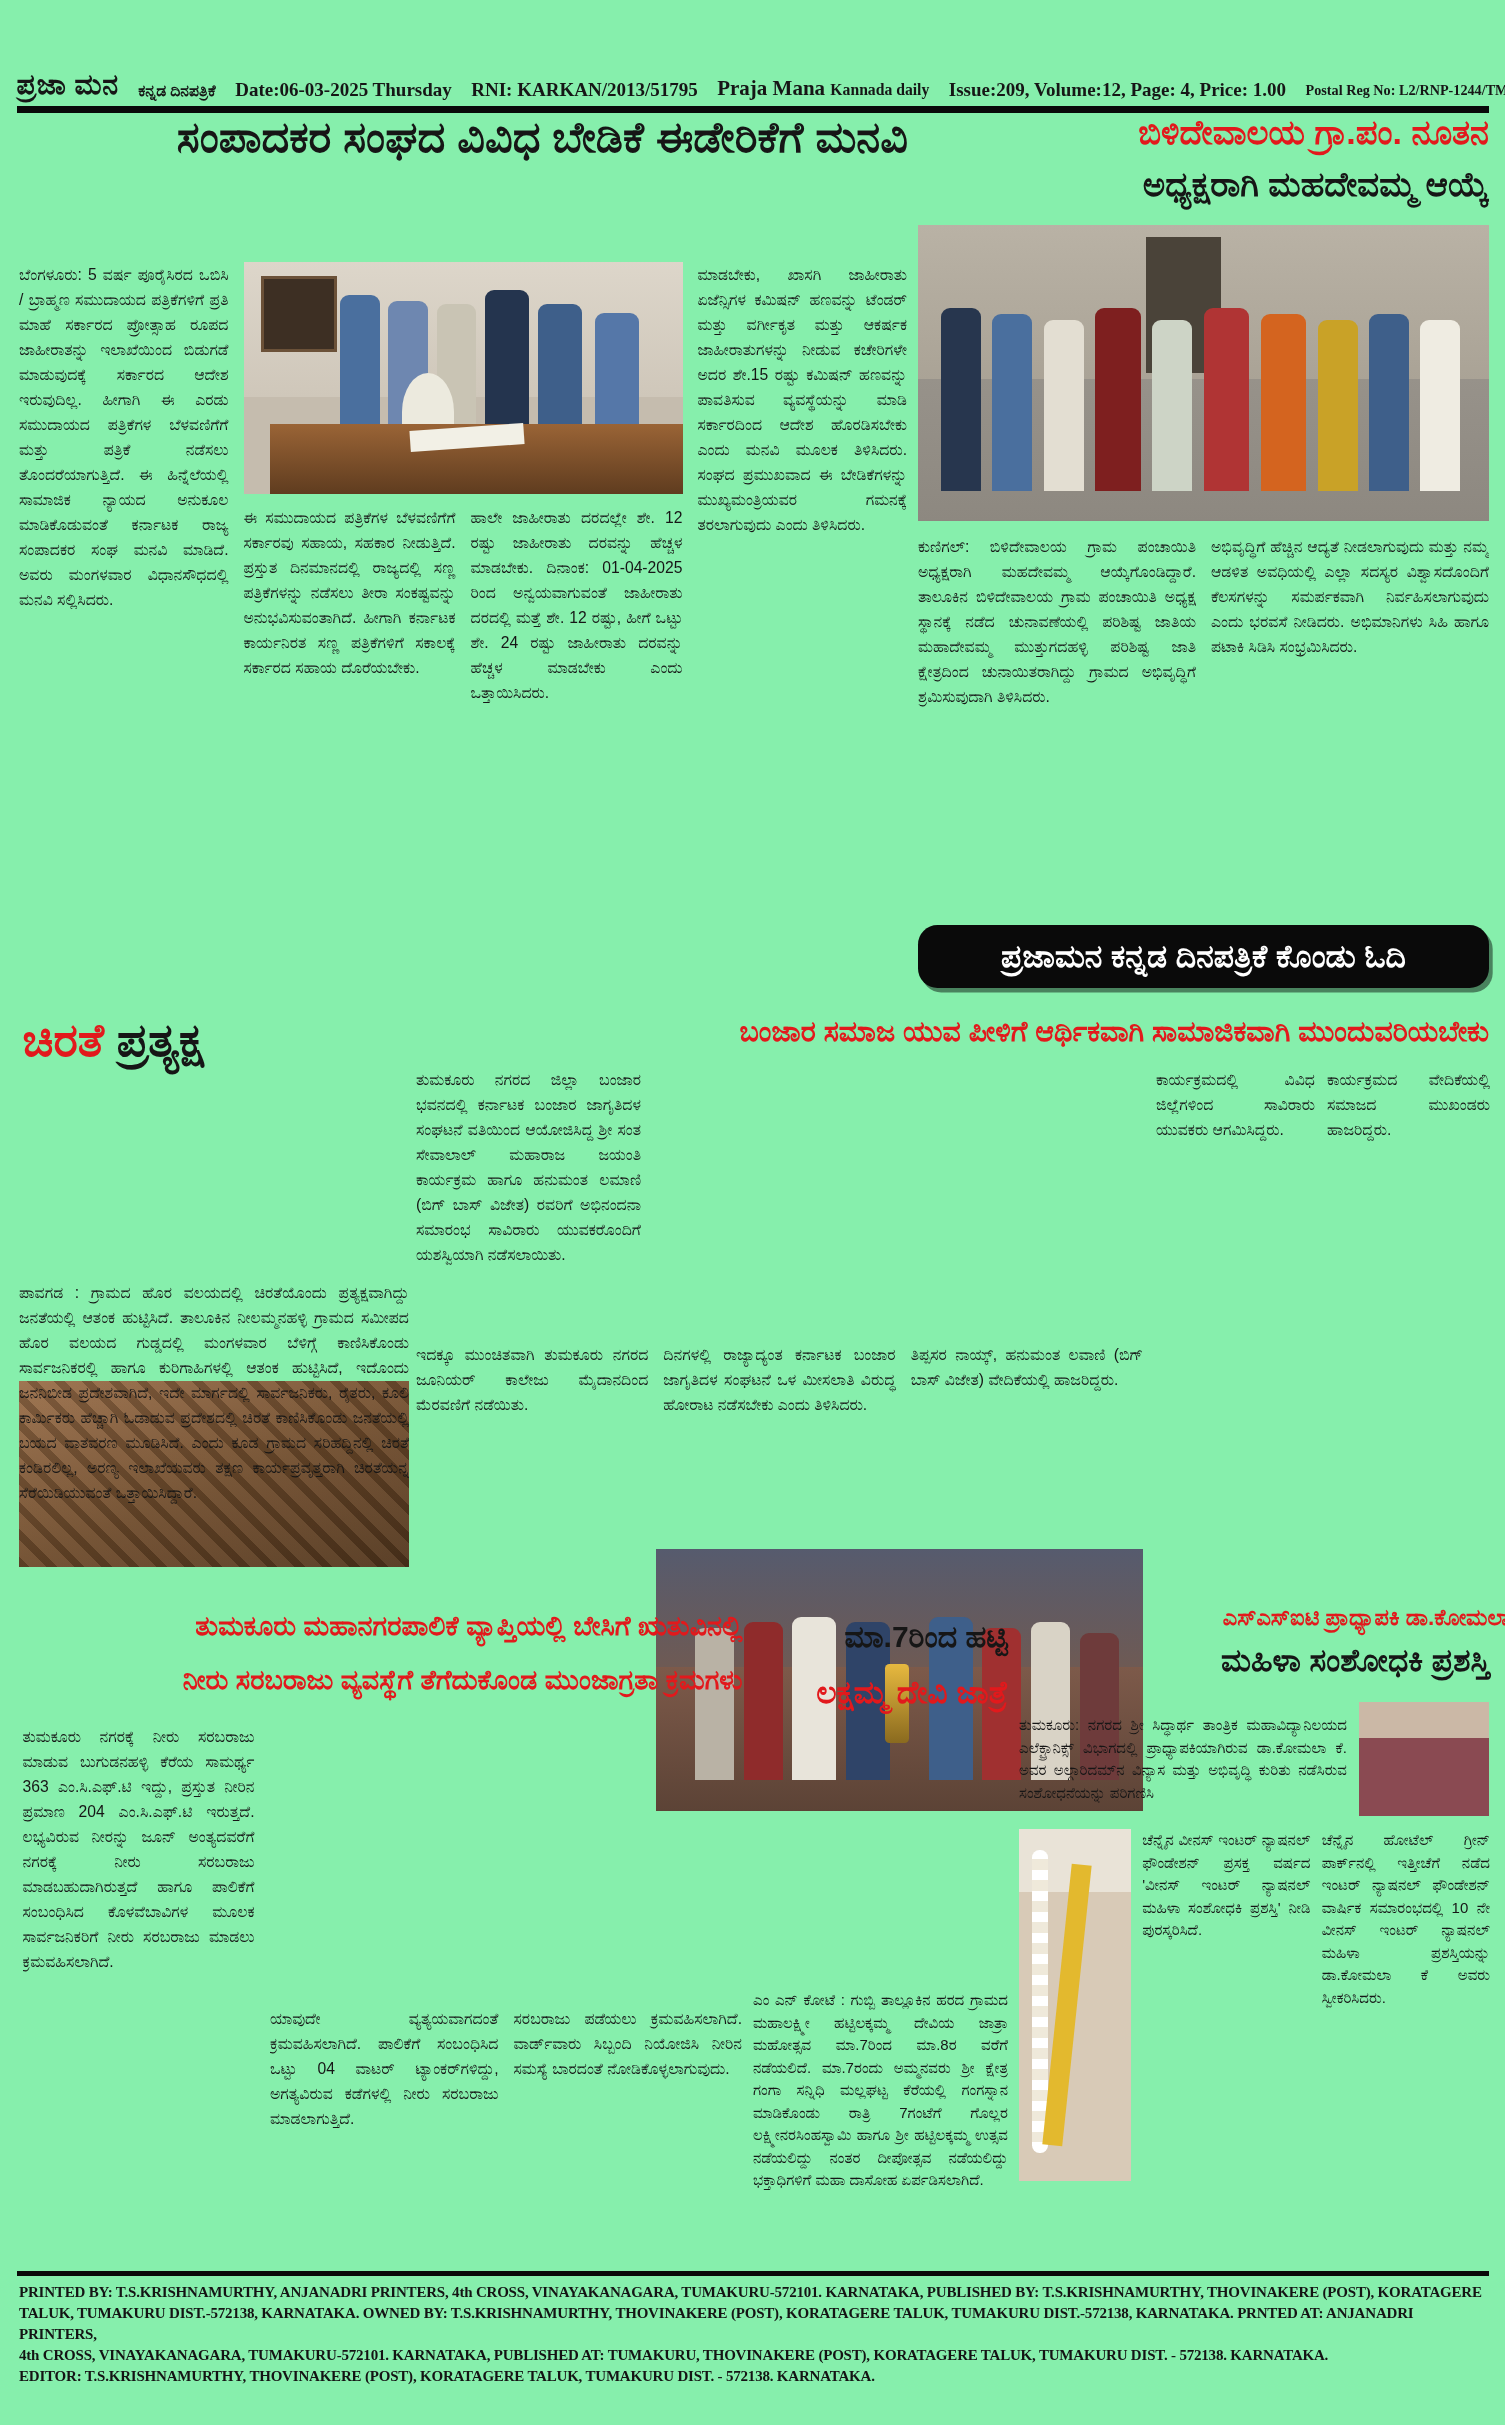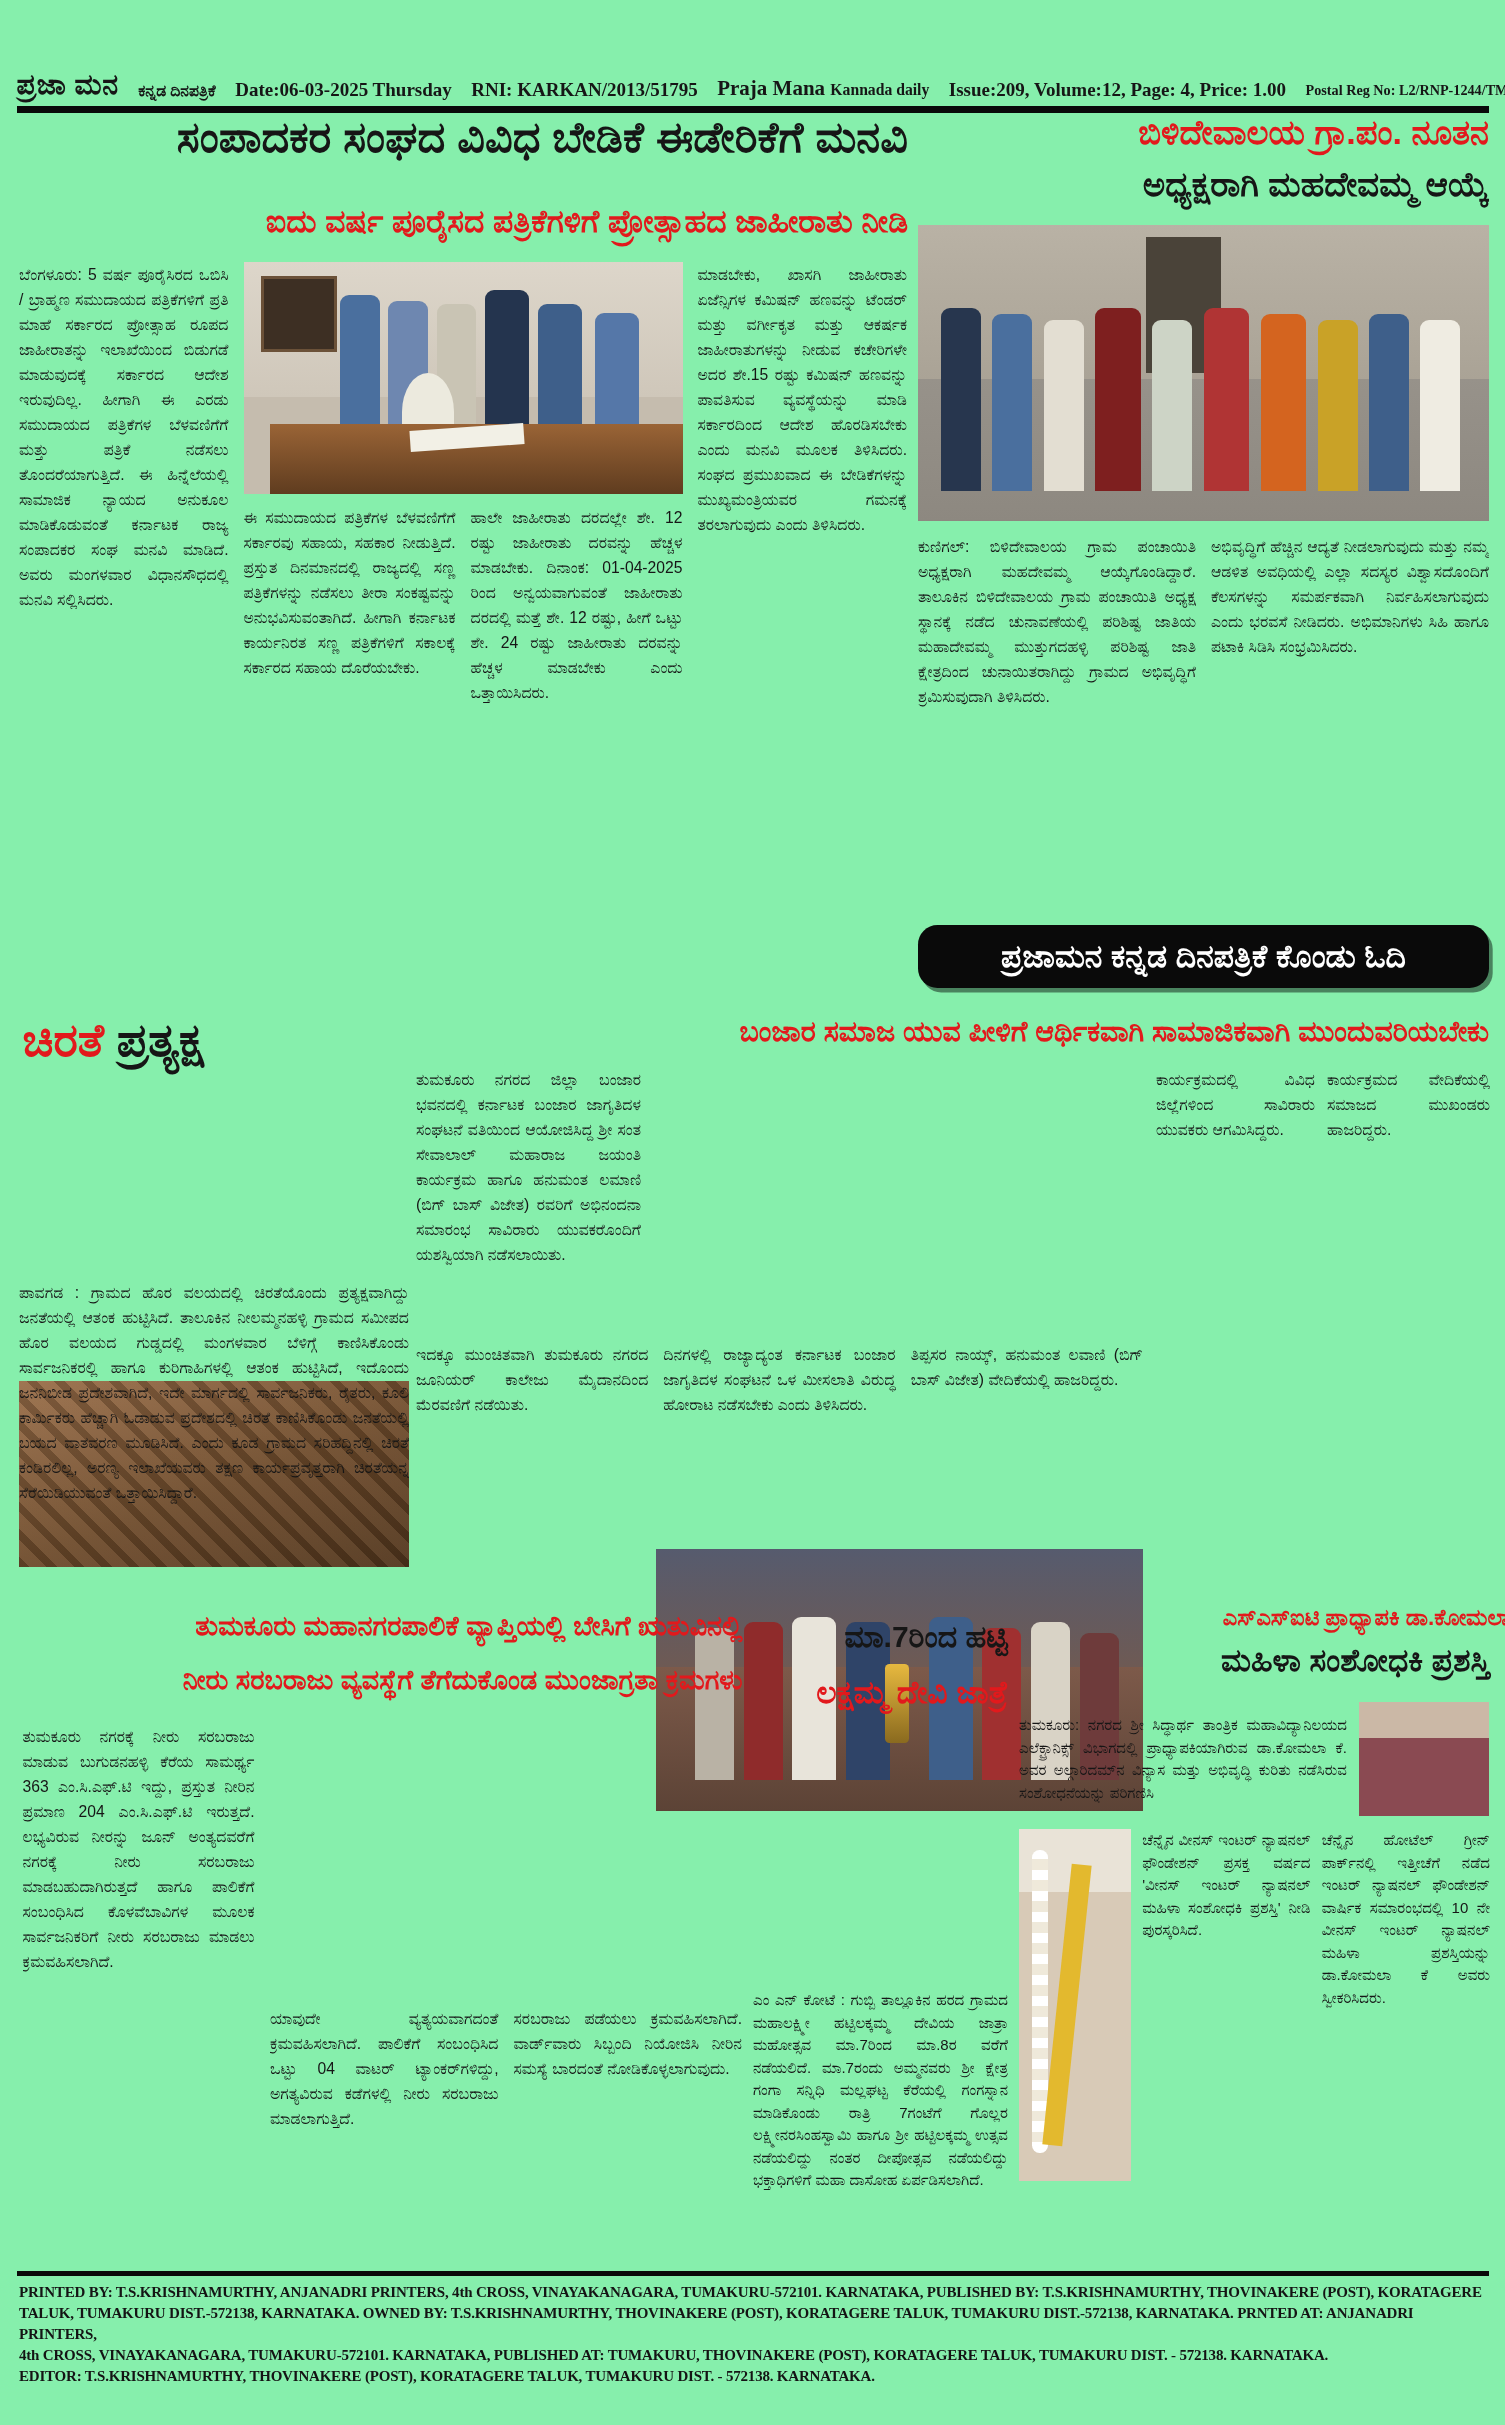--- a/index.html
+++ b/index.html
@@ -76,21 +76,20 @@
       <span>Praja Mana</span>
       <small>Kannada daily</small>
     </span>
     <span class="mh-item">Issue:209, Volume:12, Page: 4, Price: 1.00</span>
     <span class="mh-postal">Postal Reg No: L2/RNP-1244/TMR/2023-25</span>
 
   </div>
   <div class="abs mast-rule"></div>
 
   <div class="abs h-main center" style="top:114px;left:21px;width:887px;font-size:43px;">ಸಂಪಾದಕರ ಸಂಘದ ವಿವಿಧ ಬೇಡಿಕೆ ಈಡೇರಿಕೆಗೆ ಮನವಿ</div>
-  <div class="abs h-main center red" style="top:204px;left:21px;width:887px;font-size:31.5px;">ಐದು ವರ್ಷ ಪೂರೈಸದ ಪತ್ರಿಕೆಗಳಿಗೆ ಪ್ರೋತ್ಸಾಹದ ಜಾಹೀರಾತು ನೀಡಿ</div>
 
   <div class="abs" style="top:262px;left:19px;width:888px;height:723px;">
     <div class="cols" style="height:100%;">
       <div class="col body-text clip" style="max-width:210px;">ಬೆಂಗಳೂರು: 5 ವರ್ಷ ಪೂರೈಸಿರದ ಒಬಿಸಿ / ಬ್ರಾಹ್ಮಣ ಸಮುದಾಯದ ಪತ್ರಿಕೆಗಳಿಗೆ ಪ್ರತಿ ಮಾಹೆ ಸರ್ಕಾರದ ಪ್ರೋತ್ಸಾಹ ರೂಪದ ಜಾಹೀರಾತನ್ನು ಇಲಾಖೆಯಿಂದ ಬಿಡುಗಡೆ ಮಾಡುವುದಕ್ಕೆ ಸರ್ಕಾರದ ಆದೇಶ ಇರುವುದಿಲ್ಲ. ಹೀಗಾಗಿ ಈ ಎರಡು ಸಮುದಾಯದ ಪತ್ರಿಕೆಗಳ ಬೆಳವಣಿಗೆಗೆ ಮತ್ತು ಪತ್ರಿಕೆ ನಡೆಸಲು ತೊಂದರೆಯಾಗುತ್ತಿದೆ. ಈ ಹಿನ್ನೆಲೆಯಲ್ಲಿ ಸಾಮಾಜಿಕ ನ್ಯಾಯದ ಅನುಕೂಲ ಮಾಡಿಕೊಡುವಂತೆ ಕರ್ನಾಟಕ ರಾಜ್ಯ ಸಂಪಾದಕರ ಸಂಘ ಮನವಿ ಮಾಡಿದೆ. ಅವರು ಮಂಗಳವಾರ ವಿಧಾನಸೌಧದಲ್ಲಿ ಮನವಿ ಸಲ್ಲಿಸಿದರು.</div>
       <div style="width:439px;flex:none;">
         <div class="ph ph-office" style="width:439px;height:232px;">
           <div class="plaque"></div>
           <div class="fig" style="left:22%;bottom:28%;width:9%;height:58%;background:#4a6f9e;"></div>
           <div class="fig" style="left:33%;bottom:28%;width:9%;height:55%;background:#6e87b0;"></div>
           <div class="fig" style="left:44%;bottom:30%;width:9%;height:52%;background:#c9c4b4;"></div>

